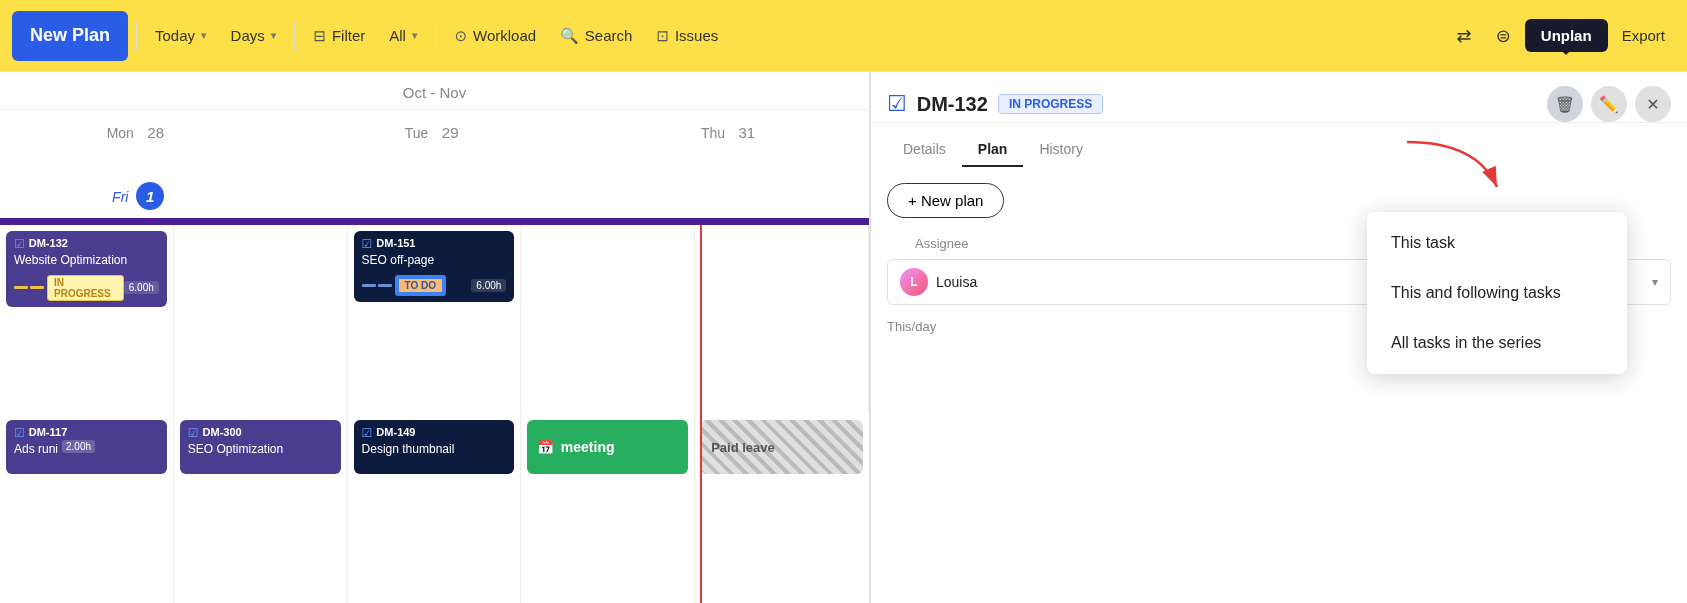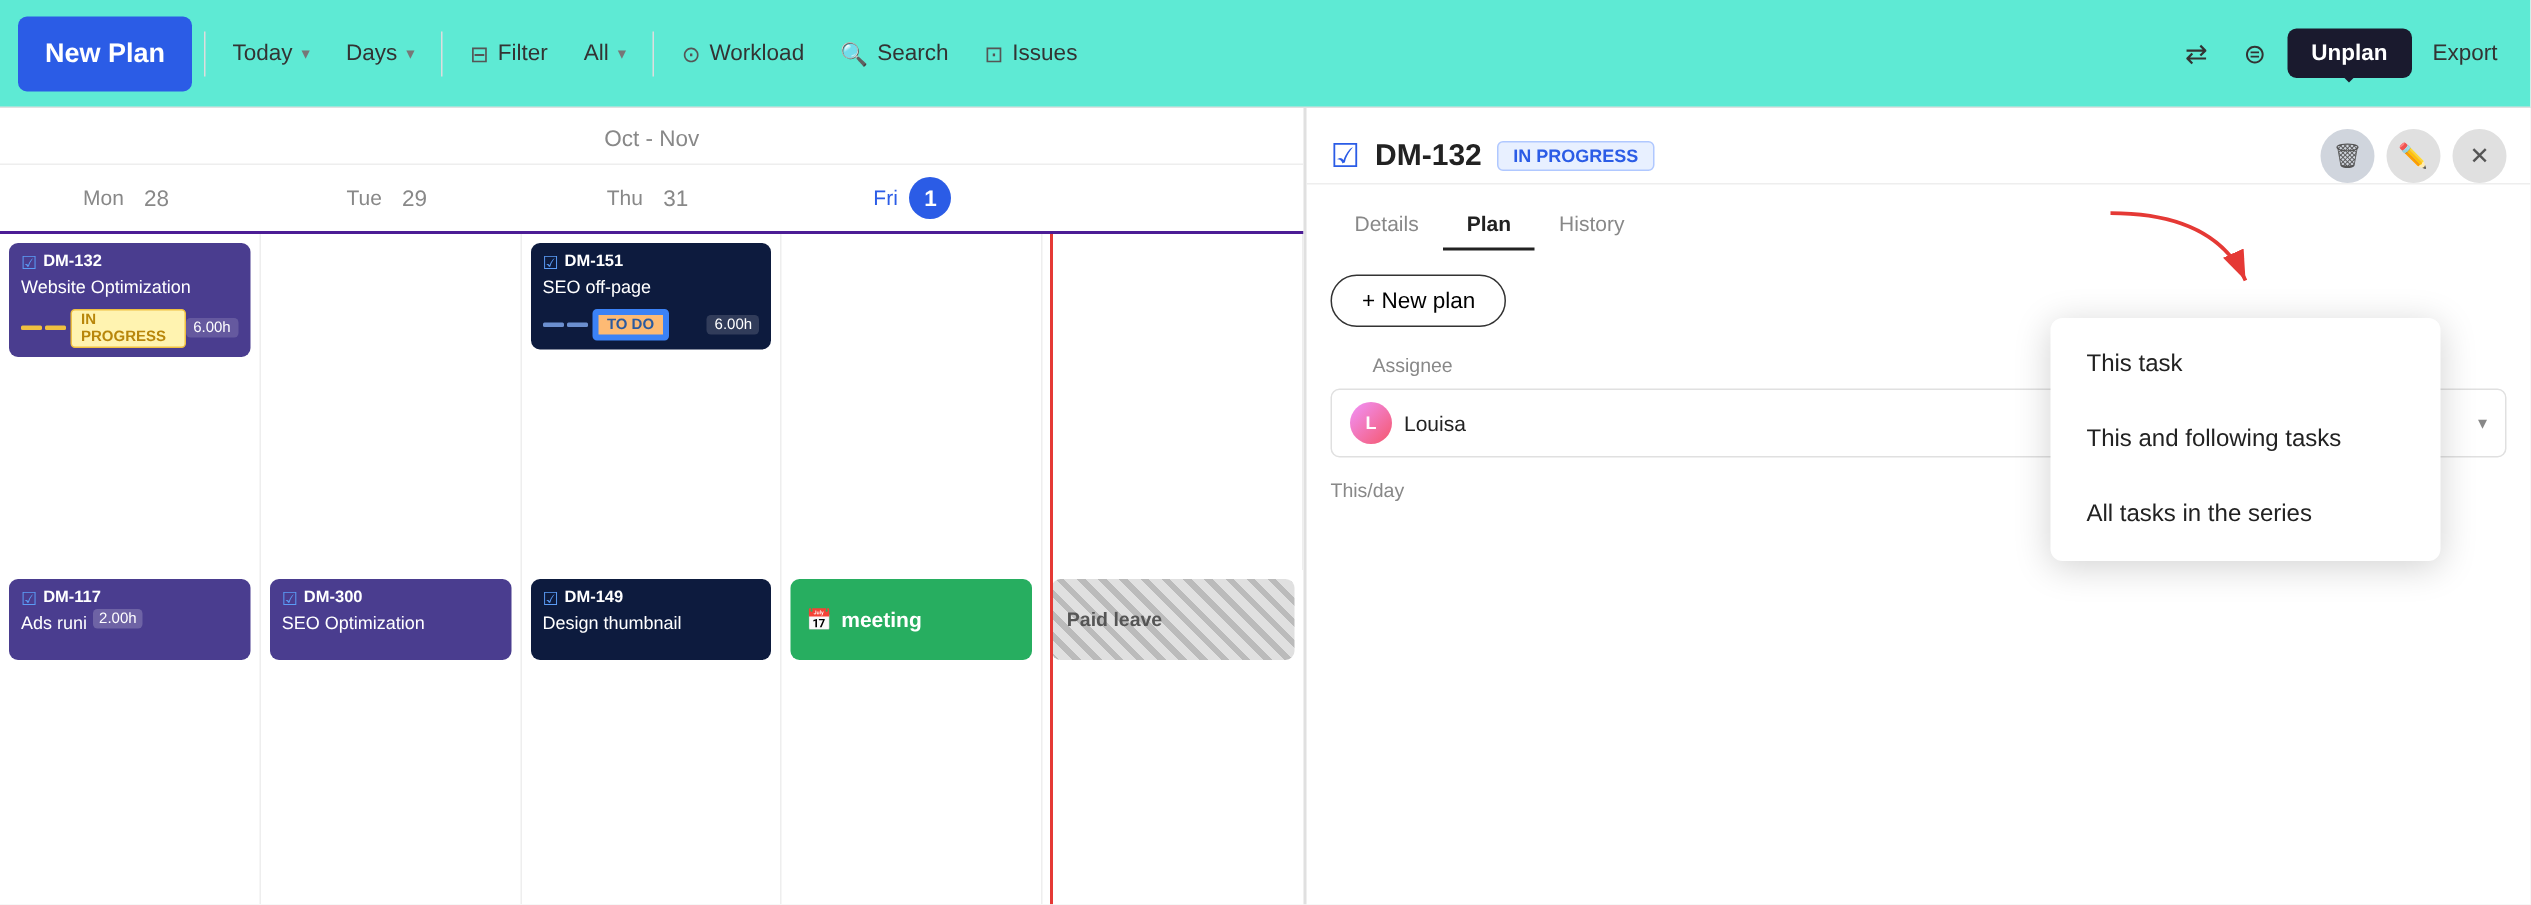--- a/index.html
+++ b/index.html
@@ -1,21 +1,21 @@
 <!DOCTYPE html>
 <html><head>
   <meta charset="utf-8">
   <style>
     * { box-sizing: border-box; margin: 0; padding: 0; }
     body { font-family: -apple-system, BlinkMacSystemFont, 'Segoe UI', sans-serif; background: #f5f5f5; overflow: hidden; width: 1687px; height: 603px; }
 
     
     .toolbar {
       display: flex; align-items: center; gap: 4px;
-      background: #5eead4; border-bottom: 1px solid #e0e0e0;
+      background: #fde047; border-bottom: 1px solid #e0e0e0;
       padding: 0 12px; height: 72px; position: relative; z-index: 10;
     }
     .btn-new-plan {
       background: #2b5ce6; color: #fff; border: none; border-radius: 6px;
       padding: 10px 18px; font-size: 18px; font-weight: 600; cursor: pointer;
       white-space: nowrap; height: 50px;
     }
     .toolbar-sep { width: 1px; height: 30px; background: #ddd; margin: 0 4px; }
     .toolbar-btn {
       display: flex; align-items: center; gap: 6px;
@@ -47,28 +47,29 @@
     
     .calendar-panel {
       flex: 0 0 870px; background: #fff; border-right: 1px solid #e0e0e0;
       display: flex; flex-direction: column; overflow: hidden;
     }
     .month-header {
       text-align: center; padding: 12px 0 8px;
       font-size: 15px; color: #888; font-weight: 400; border-bottom: 1px solid #eee;
     }
     .day-headers {
-      display: grid; grid-template-columns: repeat(5, 1fr);
-      border-bottom: 2px solid #4c1d95;
+      display: grid; grid-template-columns: repeat(3, 1fr);
+      border-bottom: 7px solid #4c1d95;
+      gap: 20px;
     }
     .day-header {
       text-align: center; padding: 8px 4px;
       font-size: 14px; color: #888;
     }
-    .day-header.today { color: #2b5ce6; }
+    .day-header.today { color: #2b5ce6; font-style: italic; }
     .day-header .day-num {
       display: inline-flex; align-items: center; justify-content: center;
       width: 28px; height: 28px; border-radius: 50%;
       font-size: 15px; font-weight: 500;
     }
     .day-header.today .day-num {
       background: #2b5ce6; color: #fff; font-weight: 700;
     }
     .calendar-body {
       flex: 1; display: grid; grid-template-columns: repeat(5, 1fr);

